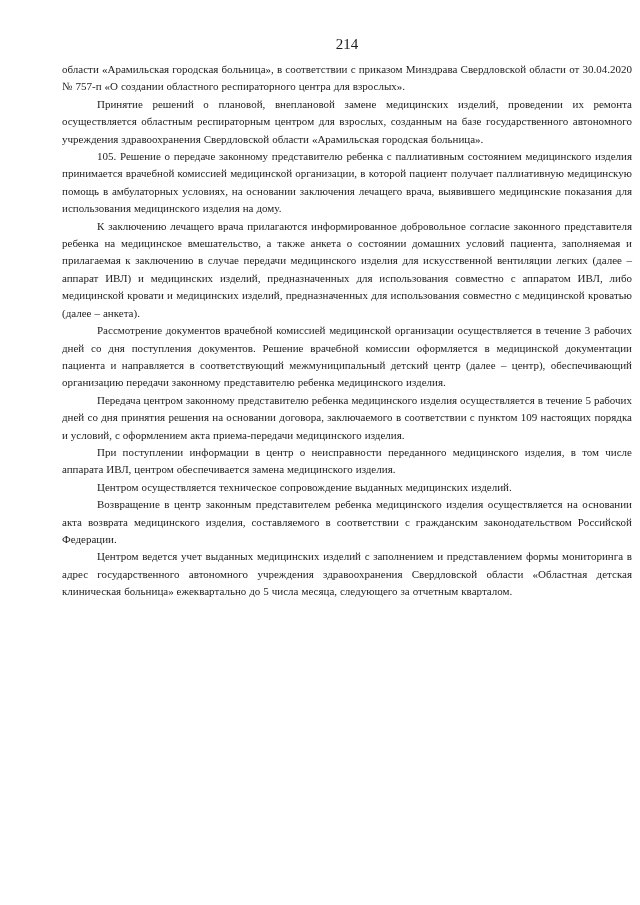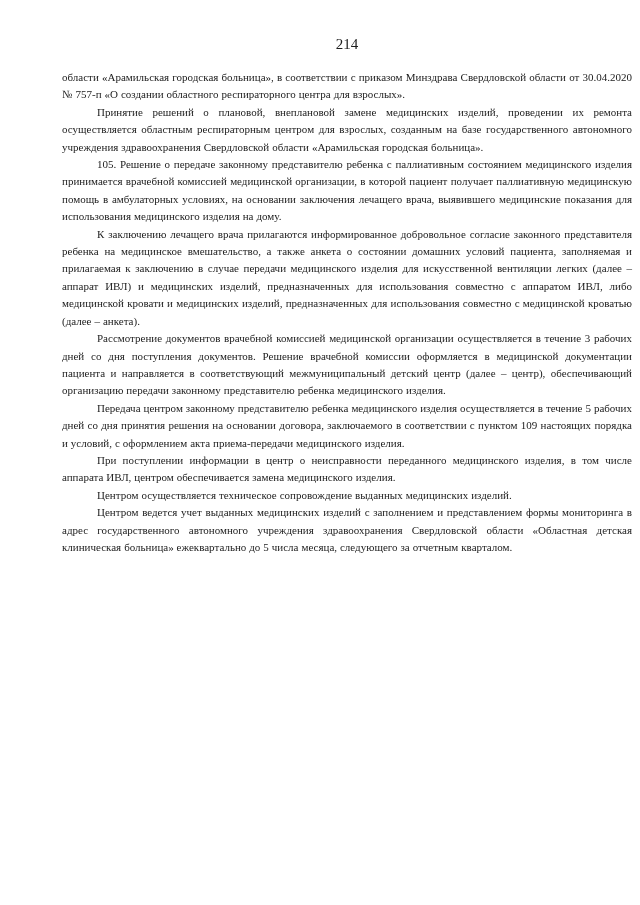--- a/index.html
+++ b/index.html
@@ -18,21 +18,21 @@
     box-sizing: border-box;
     width: 640px;
     height: 905px;
     padding: 36px 8px 0 62px;
     background: #ffffff;
   }
   .page-number {
     text-align: center;
     font-size: 15px;
     line-height: 17px;
-    margin-bottom: 16px;
+    margin-bottom: 8px;
   }
   p.para {
     margin: 0;
     padding: 0;
     font-size: 11px;
     line-height: 17.4px;
     text-align: justify;
     word-spacing: 0.02em;
   }
   p.para.indent {
@@ -46,14 +46,15 @@
   <div class="page-number">214</div>
 
   <p class="para">области «Арамильская городская больница», в соответствии с приказом Минздрава Свердловской области от 30.04.2020 № 757-п «О создании областного респираторного центра для взрослых».</p>
   <p class="para indent">Принятие решений о плановой, внеплановой замене медицинских изделий, проведении их ремонта осуществляется областным респираторным центром для взрослых, созданным на базе государственного автономного учреждения здравоохранения Свердловской области «Арамильская городская больница».</p>
   <p class="para indent">105. Решение о передаче законному представителю ребенка с паллиативным состоянием медицинского изделия принимается врачебной комиссией медицинской организации, в которой пациент получает паллиативную медицинскую помощь в амбулаторных условиях, на основании заключения лечащего врача, выявившего медицинские показания для использования медицинского изделия на дому.</p>
   <p class="para indent">К заключению лечащего врача прилагаются информированное добровольное согласие законного представителя ребенка на медицинское вмешательство, а также анкета о состоянии домашних условий пациента, заполняемая и прилагаемая к заключению в случае передачи медицинского изделия для искусственной вентиляции легких (далее – аппарат ИВЛ) и медицинских изделий, предназначенных для использования совместно с аппаратом ИВЛ, либо медицинской кровати и медицинских изделий, предназначенных для использования совместно с медицинской кроватью (далее – анкета).</p>
   <p class="para indent">Рассмотрение документов врачебной комиссией медицинской организации осуществляется в течение 3 рабочих дней со дня поступления документов. Решение врачебной комиссии оформляется в медицинской документации пациента и направляется в соответствующий межмуниципальный детский центр (далее – центр), обеспечивающий организацию передачи законному представителю ребенка медицинского изделия.</p>
   <p class="para indent">Передача центром законному представителю ребенка медицинского изделия осуществляется в течение 5 рабочих дней со дня принятия решения на основании договора, заключаемого в соответствии с пунктом 109 настоящих порядка и условий, с оформлением акта приема-передачи медицинского изделия.</p>
   <p class="para indent">При поступлении информации в центр о неисправности переданного медицинского изделия, в том числе аппарата ИВЛ, центром обеспечивается замена медицинского изделия.</p>
   <p class="para indent">Центром осуществляется техническое сопровождение выданных медицинских изделий.</p>
+  <p class="para indent">Возвращение в центр законным представителем ребенка медицинского изделия осуществляется на основании акта возврата медицинского изделия, составляемого в соответствии с гражданским законодательством Российской Федерации.</p>
   <p class="para indent">Центром ведется учет выданных медицинских изделий с заполнением и представлением формы мониторинга в адрес государственного автономного учреждения здравоохранения Свердловской области «Областная детская клиническая больница» ежеквартально до 5 числа месяца, следующего за отчетным кварталом.</p>
 </div>
 
 </body></html>

